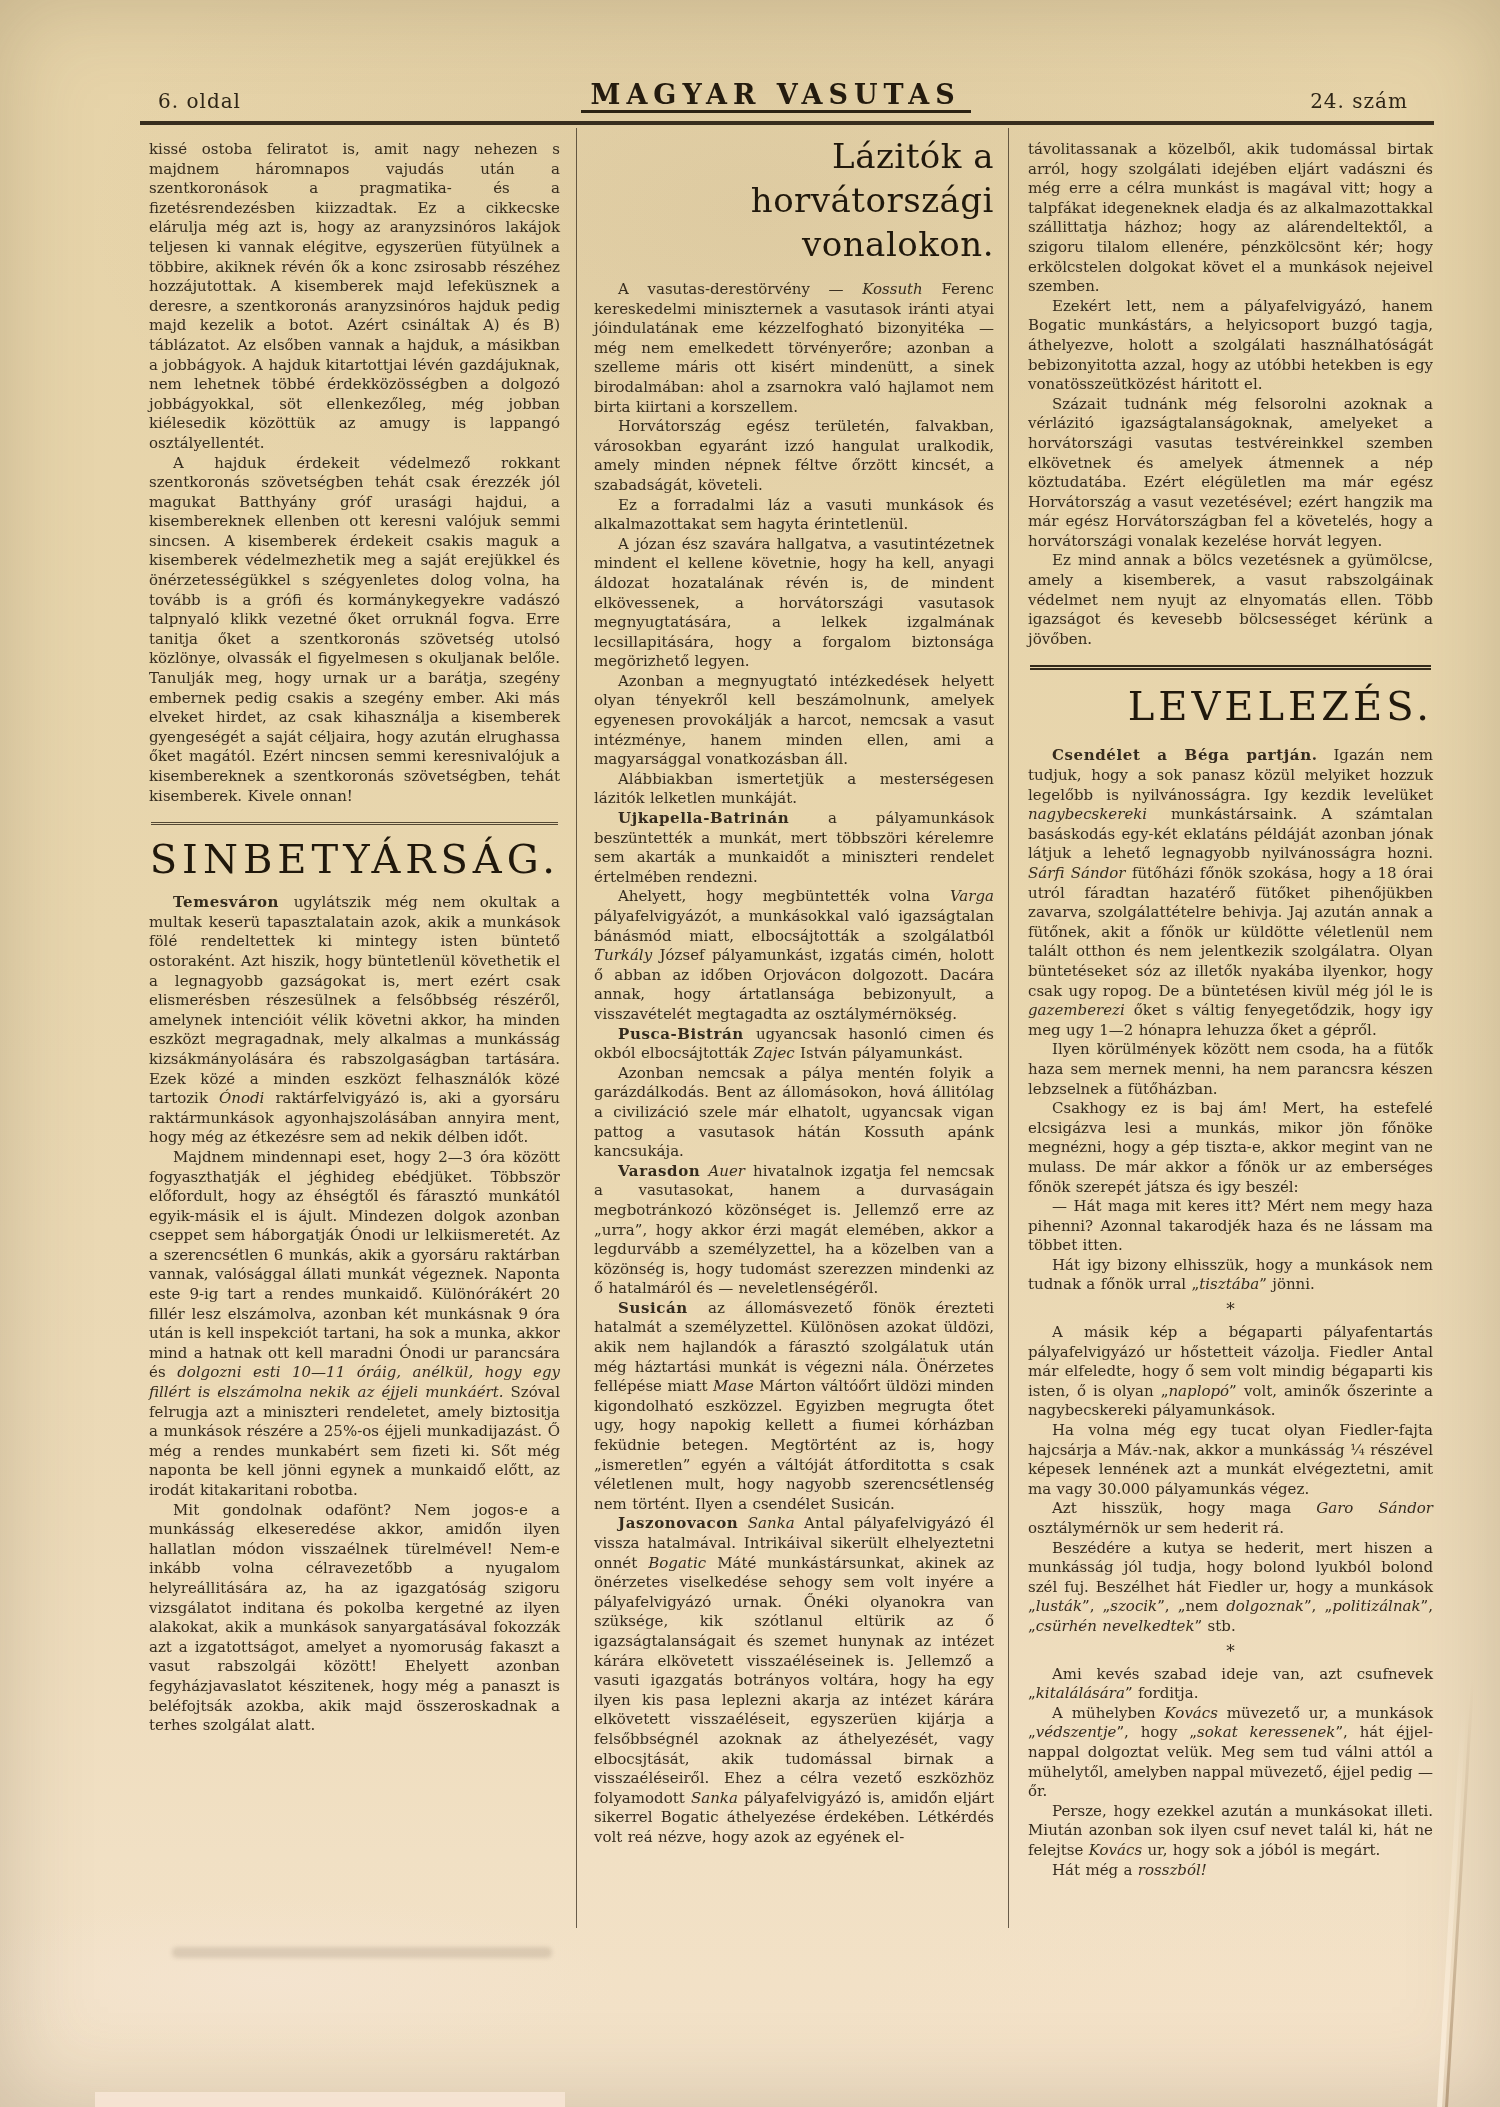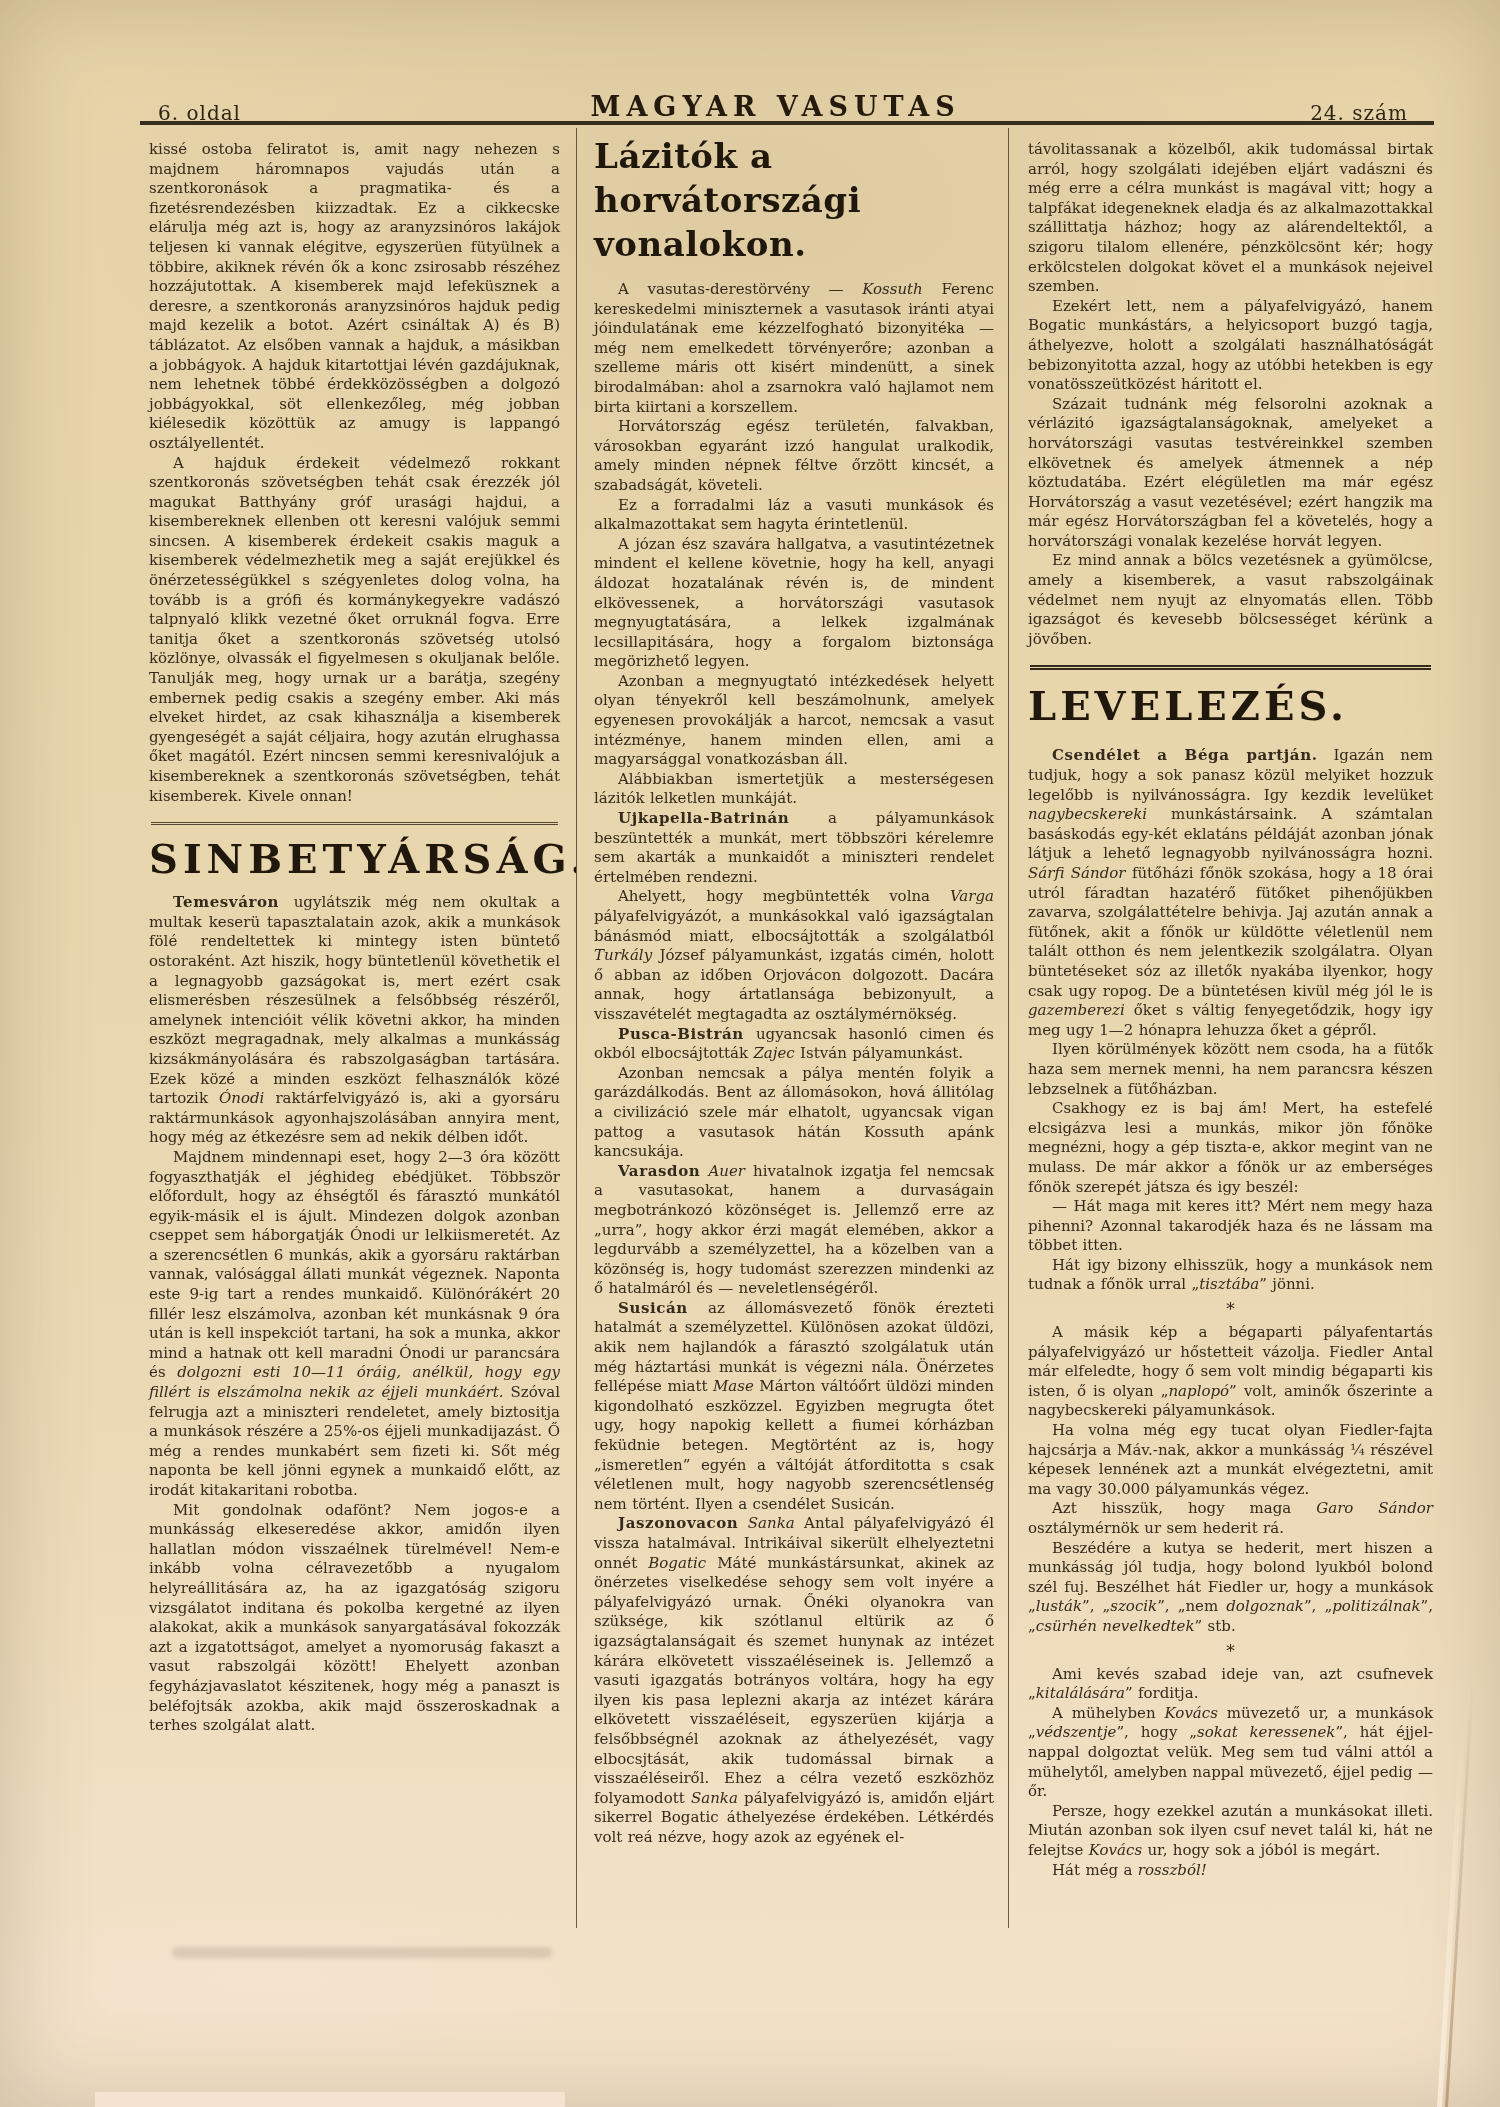--- a/index.html
+++ b/index.html
@@ -7,21 +7,21 @@
     position:relative;width:1500px;height:2107px;overflow:hidden;
     font-family:"DejaVu Serif","Liberation Serif",serif;color:#33291c;
     background:
       radial-gradient(ellipse 500px 120px at 18% 94%, rgba(244,228,208,.9), rgba(244,228,208,0) 70%),
       radial-gradient(ellipse 700px 300px at 85% 99%, rgba(246,226,200,.55), rgba(246,226,200,0) 70%),
       radial-gradient(ellipse 900px 500px at 50% 10%, rgba(120,100,70,.08), rgba(120,100,70,0) 75%),
       linear-gradient(180deg,#e6d3a8 0%,#e8d6ae 45%,#ecdab8 72%,#f1e0c4 88%,#f3e2c9 100%);
     box-shadow:inset 0 0 90px rgba(96,78,52,.25);
   }
   .header-row{
-    position:absolute;left:158px;right:92px;top:92px;
+    position:absolute;left:158px;right:92px;top:80px;
     display:flex;justify-content:space-between;align-items:flex-end;
   }
   .page-label,.issue-label{font-size:20px;letter-spacing:1px;color:#2e2516;}
   .masthead{
     font-size:27px;font-weight:bold;letter-spacing:6px;color:#241b0e;
     border-bottom:3px solid #2c2314;padding:0 10px 0;line-height:30px;
   }
   .head-rule{
     position:absolute;left:140px;right:66px;top:121px;height:4px;background:#372d1e;
     box-shadow:0 -7px 0 -5px rgba(55,45,30,.30), 0 6px 0 -5px rgba(55,45,30,.35);
@@ -30,21 +30,21 @@
   .col{box-sizing:border-box;height:100%;overflow:hidden;}
   .col-0{width:432px;padding:12px 16px 0 4px;border-right:1px solid rgba(58,47,32,.75);}
   .col-1{width:432px;padding:4px 14px 0 17px;border-right:1px solid rgba(58,47,32,.75);}
   .col-2{width:428px;padding:12px 4px 0 19px;}
   .para{
     margin:0;font-size:15px;line-height:19.6px;text-align:justify;
     text-indent:24px;word-spacing:.6px;color:#352b1d;
   }
   .para.noindent{text-indent:0;}
   .lead{font-weight:bold;letter-spacing:.6px;}
-  .headline{text-align:left;font-weight:bold;color:#20180c;}
+  .headline{text-align:right;font-weight:normal;color:#20180c;}
   .headline.large{font-size:34px;line-height:44px;margin:2px 0 14px;letter-spacing:.5px;}
   .headline.medium{font-size:40px;line-height:40px;letter-spacing:5px;margin:14px 0 14px;}
   .headline.xlarge{font-size:40px;line-height:48px;letter-spacing:4px;margin:12px 0 16px;}
   .rule{height:0;margin:16px 2px 0;border:0;border-top:3px double rgba(58,47,30,.85);}
   .rule.thick{border-top:5px double #332a1b;}
   .sep{text-align:center;font-size:17px;line-height:20px;margin:4px 0;color:#33291c;}
   .ghost-line{position:absolute;left:172px;top:1947px;width:380px;height:11px;
     background:rgba(92,76,54,.16);filter:blur(2px);border-radius:5px;}
   .crease{position:absolute;right:52px;bottom:0;width:3px;height:430px;
     background:linear-gradient(180deg,rgba(150,118,82,0),rgba(150,118,82,.55));

